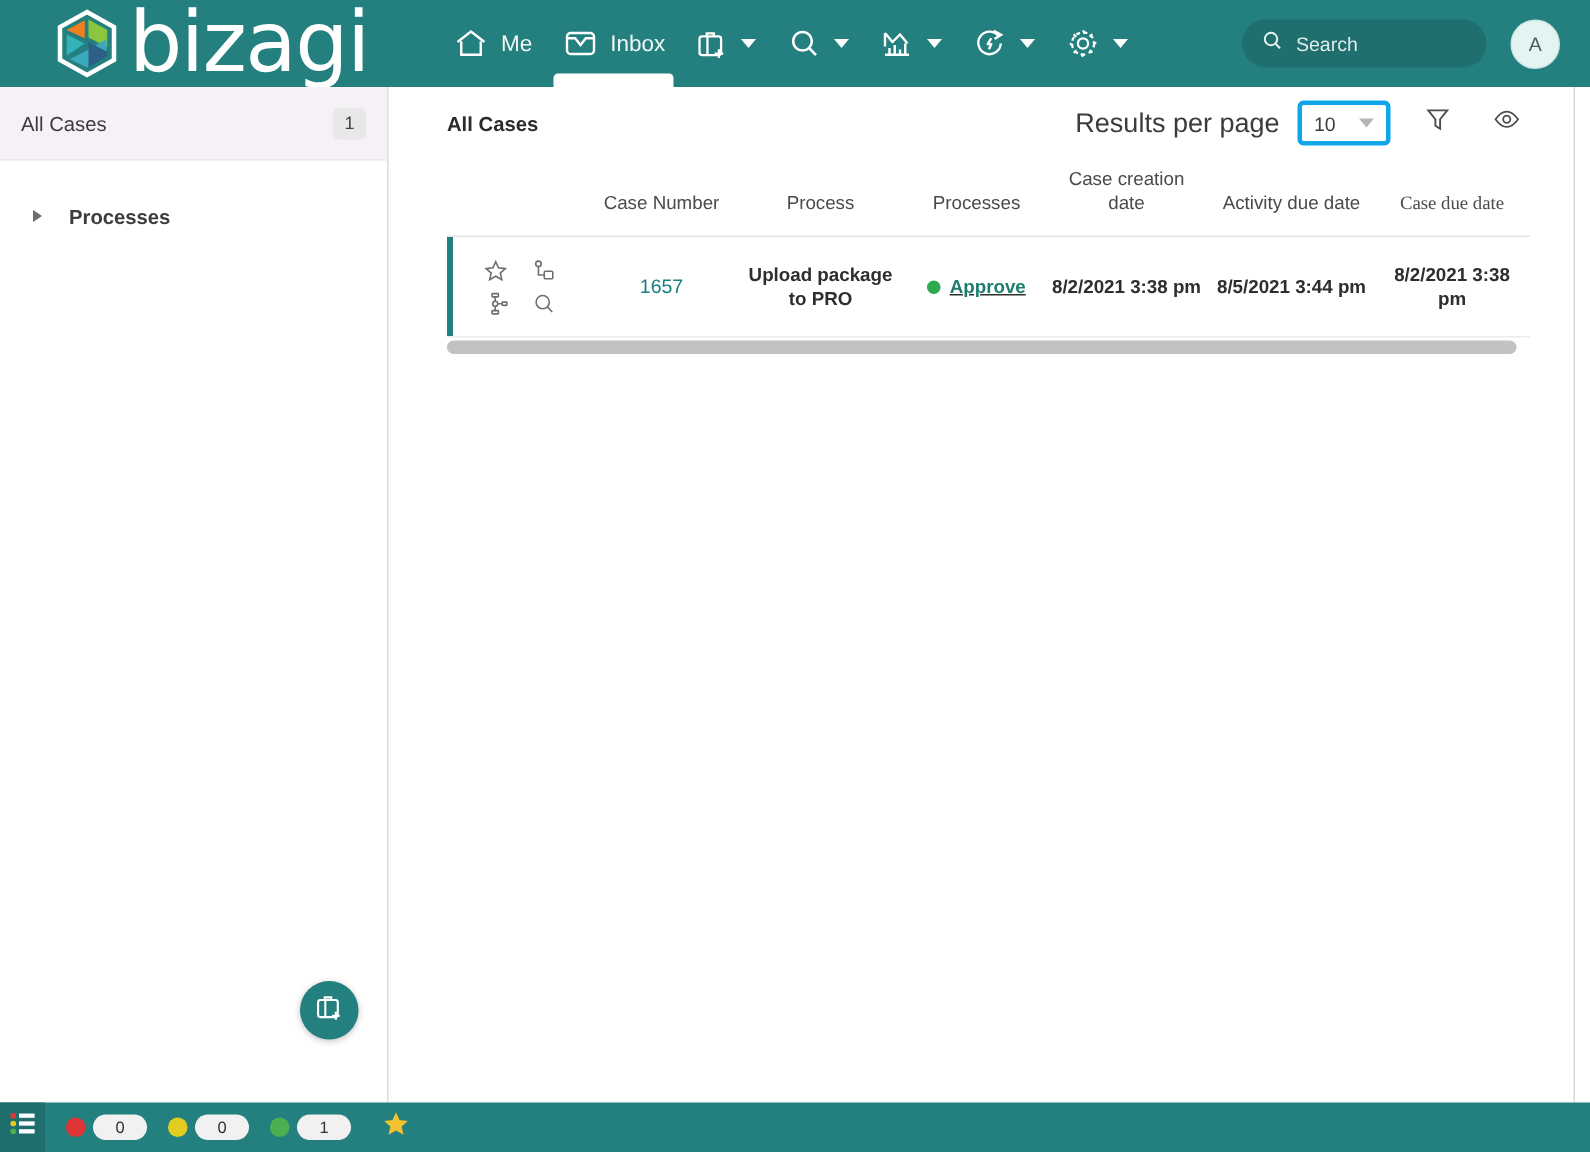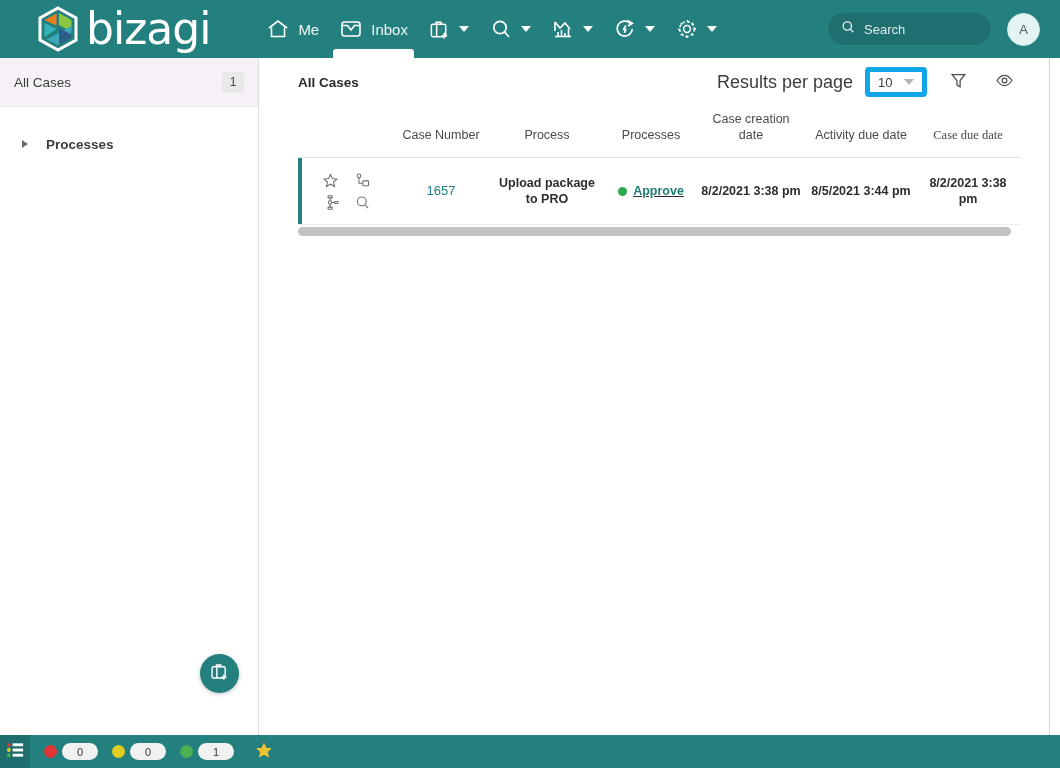--- a/index.html
+++ b/index.html
@@ -22,21 +22,21 @@
     background: #23807e;
     display: flex; align-items: center;
   }
   .logo-wrap {
     display: flex; align-items: center;
     margin-left: 36px;
   }
   .logo-mark { width: 44px; height: 46px; flex: none; }
   .logo-text {
     color: #ffffff;
-    font-size: 44px;
+    font-size: 56px;
     letter-spacing: -1px;
     margin-left: 6px;
     line-height: 1;
     font-weight: 400;
     font-family: "DejaVu Sans", sans-serif;
   }
 
   .nav {
     display: flex; align-items: center;
     height: 47px;
@@ -180,21 +180,21 @@
     color: #2b2b2b;
     font-weight: bold;
     flex: 1;
   }
   .rpp-label {
     font-size: 18px; color: #3c3c3c;
     margin-right: 12px;
   }
   .rpp-select {
     width: 62px; height: 30px;
-    border: 5px solid #0ea5e9;
+    border: 3px solid #0ea5e9;
     border-radius: 4px;
     background: #fff;
     display: flex; align-items: center;
     padding: 0 8px;
     cursor: pointer;
   }
   .rpp-select .val { font-size: 13px; color: #3c3c3c; flex: 1; }
   .rpp-select .dn {
     width: 0; height: 0;
     border-left: 5px solid transparent;

